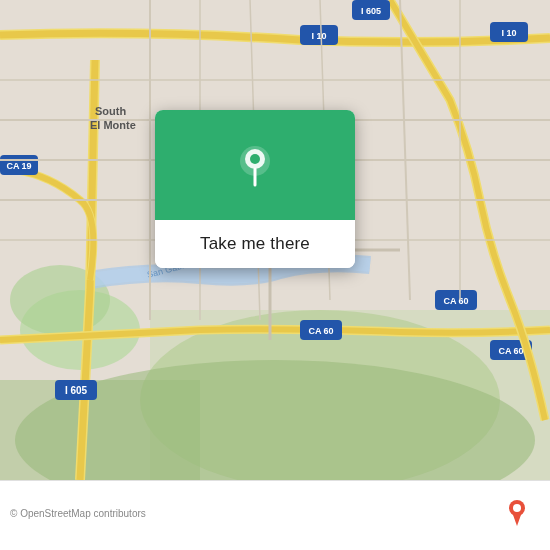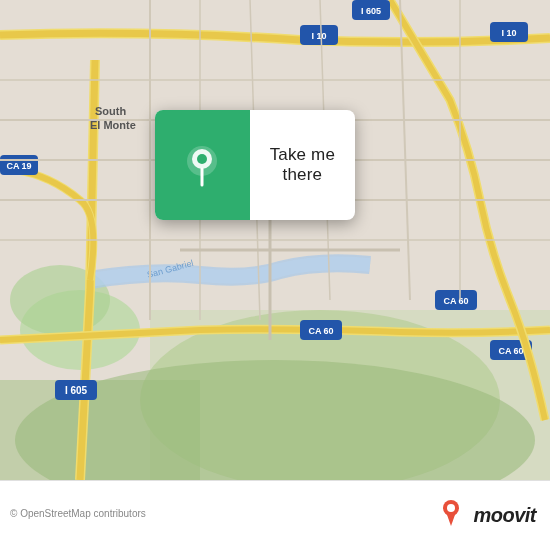--- a/index.html
+++ b/index.html
@@ -32,21 +32,21 @@
     #popup-card {
       position: absolute;
       top: 110px;
       left: 155px;
       width: 200px;
       background: white;
       border-radius: 8px;
       box-shadow: 0 4px 16px rgba(0,0,0,0.35);
       overflow: hidden;
       display: flex;
-      flex-direction: row;
+      flex-direction: column;
       align-items: center;
     }
 
     #popup-green-area {
       background: #2eae6e;
       width: 100%;
       height: 110px;
       display: flex;
       align-items: center;
       justify-content: center;
@@ -213,15 +213,14 @@
   <div id="bottom-left">
     <span id="osm-credit">© OpenStreetMap contributors</span>
   </div>
   <div id="moovit-logo">
 
     <svg width="28" height="36" viewBox="0 0 28 36" xmlns="http://www.w3.org/2000/svg">
       <circle cx="9" cy="10" r="8" fill="#e8503a"></circle>
       <polygon points="9,28 4,14 14,14" fill="#e8503a"></polygon>
       <circle cx="9" cy="10" r="4" fill="white"></circle>
     </svg>
-    <span class="moovit-text">moovit</span>
   </div>
 </div>
 
 </body></html>

